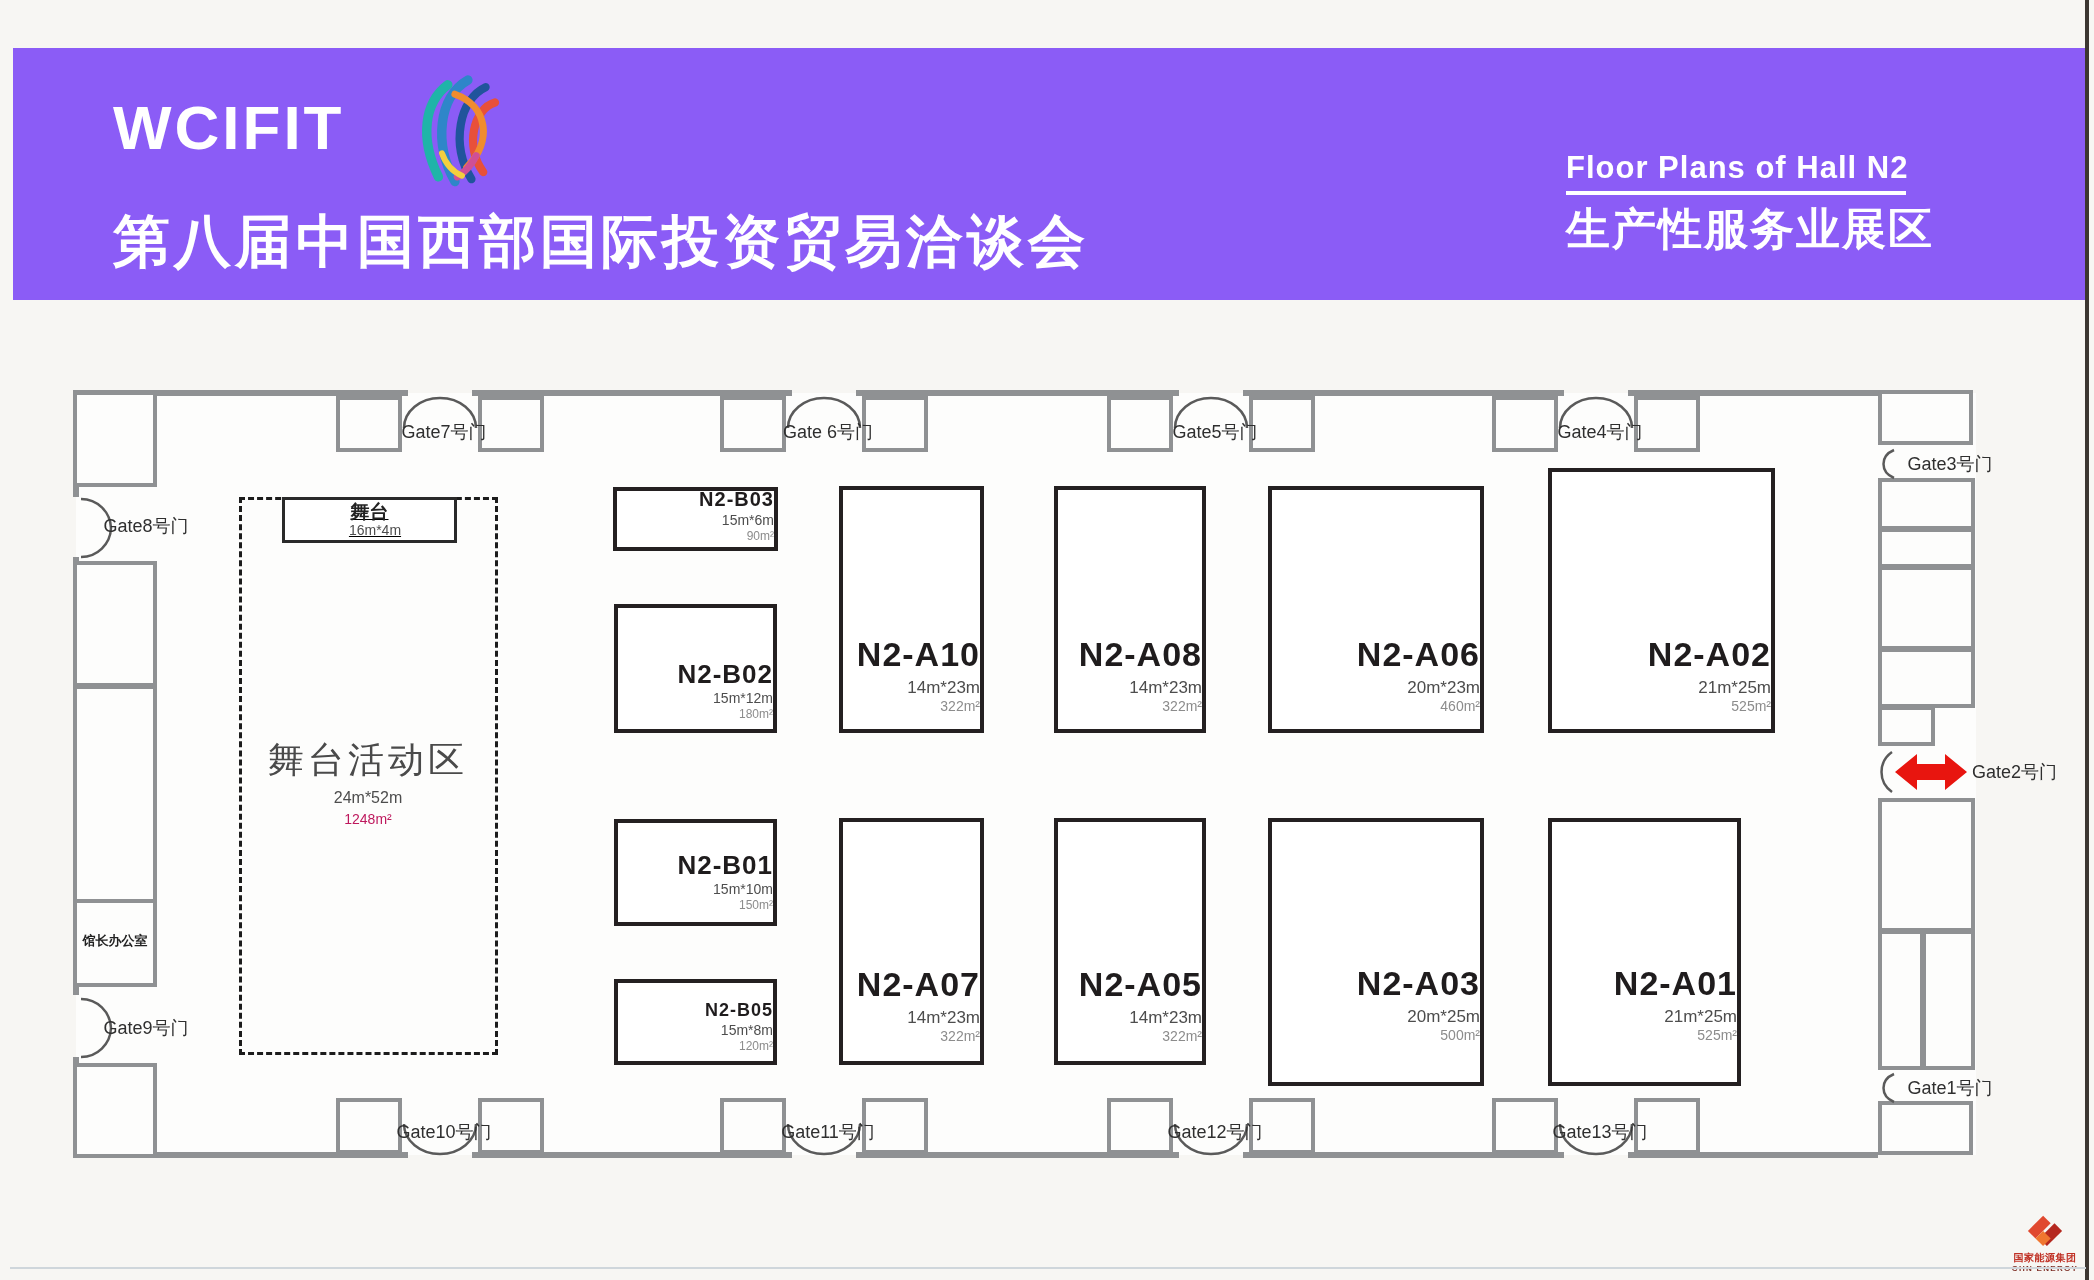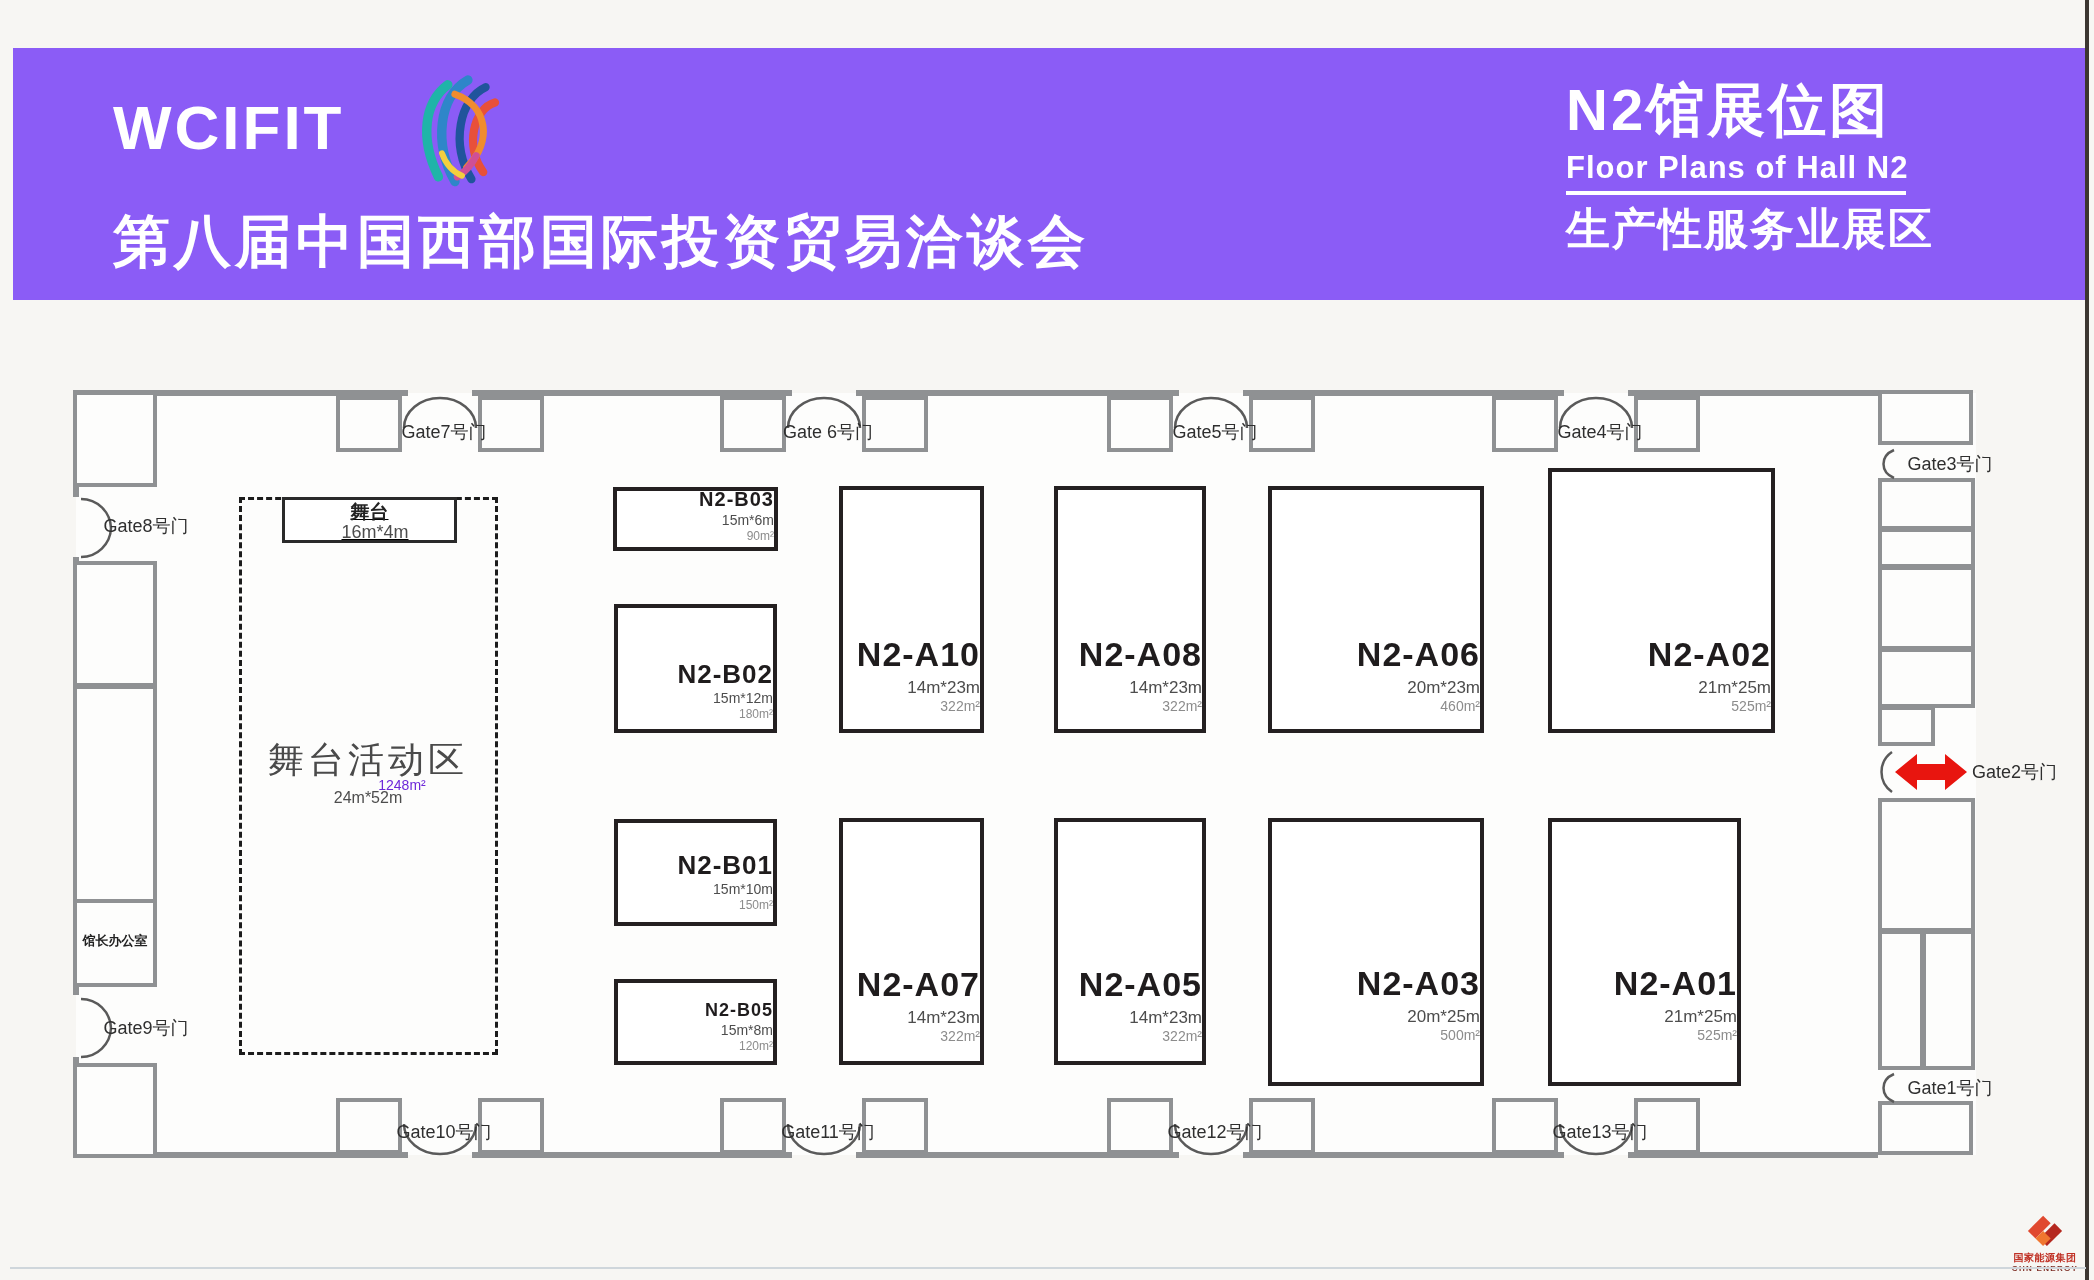--- a/index.html
+++ b/index.html
@@ -26,24 +26,24 @@
   .bn.md{font-size:26px;}
   .bn.sm{font-size:20px;}
   .bn.xs{font-size:18px;}
   .bd{font-size:17px;color:#4d4d4d;margin-top:4px;}
   .bd.sm{font-size:14px;margin-top:1px;}
   .ba{font-size:14px;color:#8c8c8c;}
   .ba.sm{font-size:12px;}
   .stage-zone{position:absolute;left:239px;top:497px;width:259px;height:558px;border:3px dashed #1c1c1c;box-sizing:border-box;background:#fdfdfc;}
   .stage-box{position:absolute;left:282px;top:497px;width:175px;height:46px;border:3px solid #2a2a2a;background:#fff;box-sizing:border-box;text-align:center;text-decoration:underline;}
   .stage-name{font-size:19px;font-weight:bold;color:#222;line-height:1.1;margin-top:2px;}
-  .stage-dims{font-size:18px;color:#4d4d4d;line-height:1.1;padding-left:11px;}
+  .stage-dims{font-size:14px;color:#4d4d4d;line-height:1.1;padding-left:11px;}
   .zone-label{position:absolute;left:368px;top:760px;transform:translate(-50%,-50%);font-size:36px;color:#4a4a4a;letter-spacing:4px;white-space:nowrap;}
   .zone-dims{position:absolute;left:368px;top:798px;transform:translate(-50%,-50%);font-size:16px;color:#4d4d4d;}
-  .zone-area{position:absolute;left:368px;top:785px;transform:translate(-50%,-50%);font-size:14px;color:#6d28d9;margin-left:34px;}
+  .zone-area{position:absolute;left:368px;top:819px;transform:translate(-50%,-50%);font-size:14px;color:#be185d;}
   .gate-label{position:absolute;transform:translate(-50%,-50%);font-size:18px;color:#2f2f2f;white-space:nowrap;}
   .gate-label.lft{transform:translate(0,-50%);}
   .office-label{position:absolute;left:115px;top:941px;transform:translate(-50%,-50%);font-size:13px;font-weight:bold;color:#222;white-space:nowrap;}
   .door{position:absolute;}
   .edge-r{position:absolute;left:2085px;top:0;width:4px;height:1280px;background:#3c3631;}
   .edge-b{position:absolute;left:10px;top:1267px;width:2076px;height:2px;background:#cfd6db;}
   .chn{position:absolute;left:1998px;top:1210px;width:94px;text-align:center;}
   .chn-cn{font-size:10px;font-weight:bold;color:#c03125;letter-spacing:0.5px;line-height:1.15;}
   .chn-en{font-size:8px;font-weight:bold;color:#7d2d24;letter-spacing:1.3px;line-height:1.2;}
 </style>
@@ -57,21 +57,20 @@
     <svg class="abs" style="left:390px;top:24px" width="118" height="120" viewBox="0 0 100 100">
       <path d="M38,10 C18,25 14,55 30,88" stroke="#1fb4a8" stroke-width="8" fill="none" stroke-linecap="round"></path>
       <path d="M55,6 C30,20 26,60 44,92" stroke="#2e86c9" stroke-width="8" fill="none" stroke-linecap="round"></path>
       <path d="M70,12 C48,22 40,60 58,90" stroke="#20549c" stroke-width="7" fill="none" stroke-linecap="round"></path>
       <path d="M78,25 C60,30 52,62 68,84" stroke="#e8503a" stroke-width="7" fill="none" stroke-linecap="round"></path>
       <path d="M44,18 C72,28 76,58 54,80" stroke="#f08c2e" stroke-width="6" fill="none" stroke-linecap="round"></path>
       <path d="M62,70 Q56,82 46,88" stroke="#cf4f96" stroke-width="6" fill="none" stroke-linecap="round"></path>
       <path d="M33,68 Q38,82 50,87" stroke="#f3cf3e" stroke-width="5" fill="none" stroke-linecap="round"></path>
     </svg>
     <div class="event-title">第八届中国西部国际投资贸易洽谈会</div>
-    <div class="hall-title">N2馆展位图</div>
     <div class="hall-title-en">Floor Plans of Hall N2</div>
     <div class="hall-divider"></div>
     <div class="hall-zone">生产性服务业展区</div>
   </div>
 
   <div class="interior"></div>
 
   <div class="wall" style="left:73px;top:390px;width:335px;height:6px"></div>
   <div class="wall" style="left:472px;top:390px;width:320px;height:6px"></div>
   <div class="wall" style="left:856px;top:390px;width:323px;height:6px"></div>

